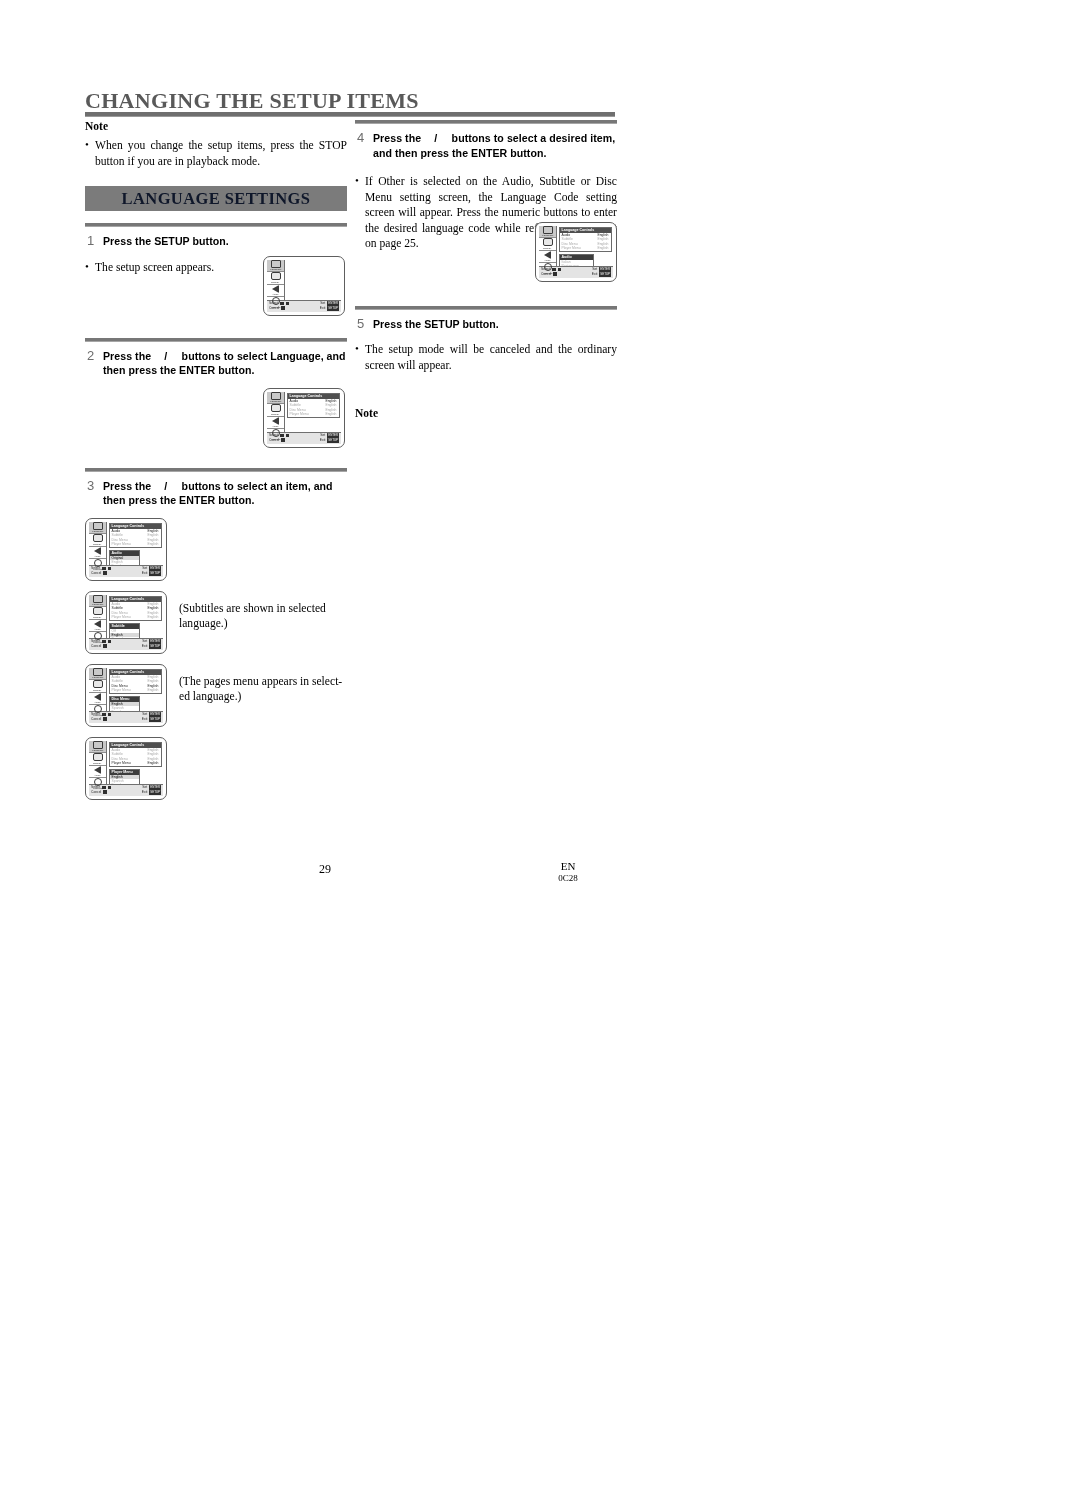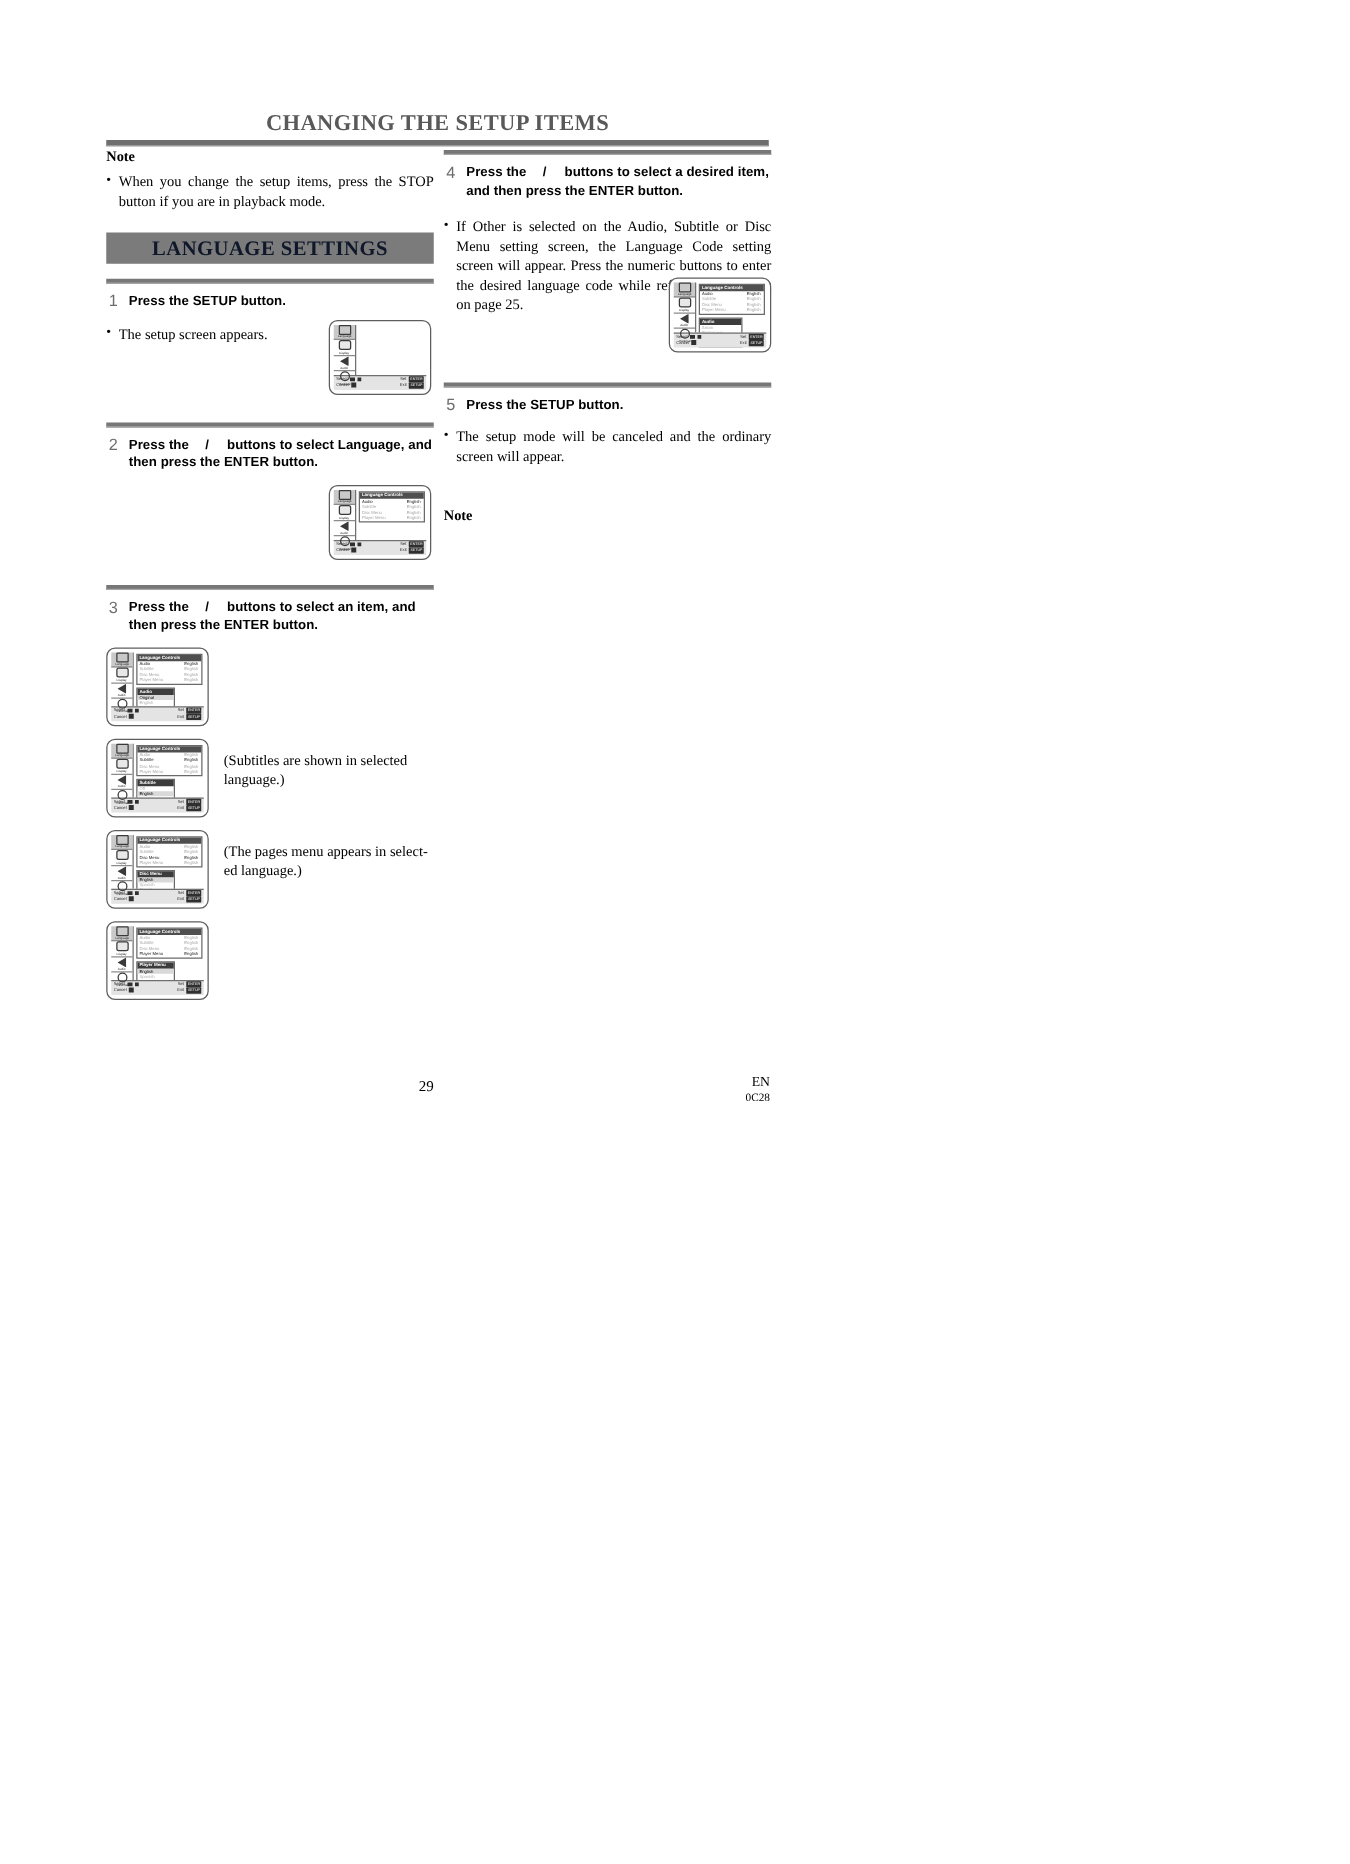--- a/index.html
+++ b/index.html
@@ -22,24 +22,24 @@
     width: 1080px;
     height: 1491px;
   }
 
   
   .doc-title {
     position: absolute;
     left: 85px;
     top: 88px;
     width: 530px;
-    text-align: center;
+    text-align: left;
     font-family: "Liberation Serif", serif;
     font-weight: bold;
-    font-size: 18px;
+    font-size: 22px;
     letter-spacing: 0.3px;
     color: #595959;
   }
   .title-rule {
     position: absolute;
     left: 85px;
     top: 112px;
     width: 530px;
     height: 4px;
     background: #6f6f6f;
@@ -287,31 +287,31 @@
     font-family: "Liberation Serif", serif;
     font-size: 11.6px;
     line-height: 15.5px;
     padding-left: 12px;
     padding-top: 10px;
   }
 
   
   .pg-num {
     position: absolute;
-    left: 335px;
+    left: 319px;
     top: 862px;
     font-family: "Liberation Serif", serif;
     font-size: 12px;
   }
   .pg-code {
     position: absolute;
     left: 520px;
     top: 860px;
     width: 96px;
-    text-align: right;
+    text-align: center;
     font-family: "Liberation Serif", serif;
     font-size: 11px;
     line-height: 12px;
   }
   .pg-code .sub { font-size: 9px; }
 </style>
 </head>
 <body>
 
 <div class="page">

